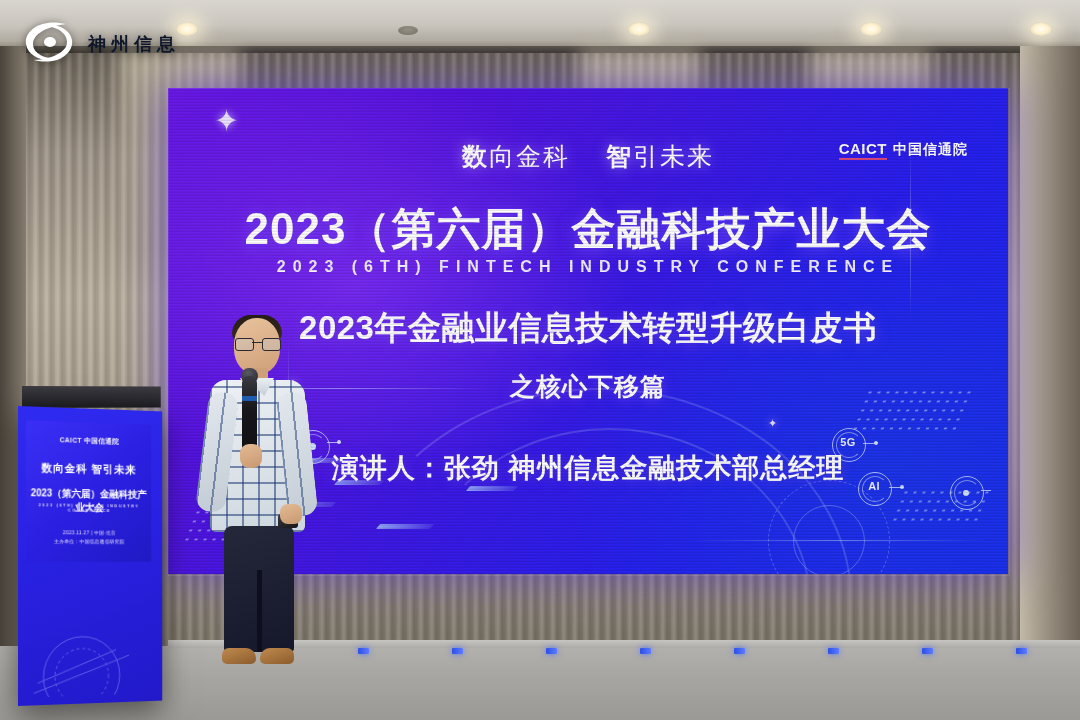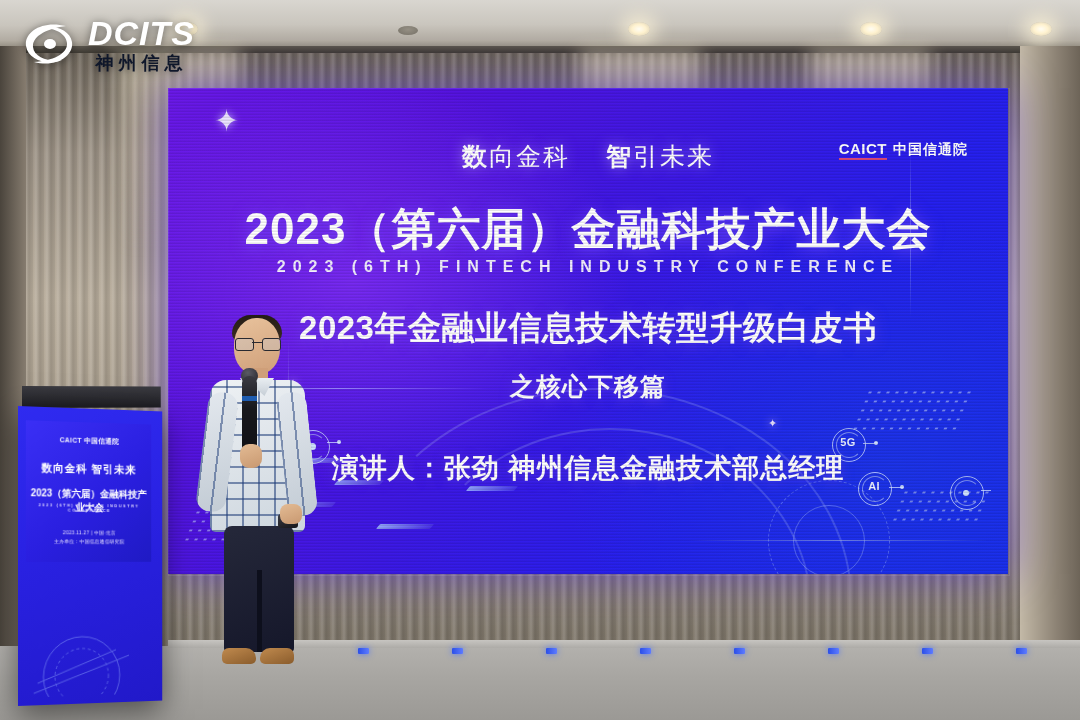--- a/index.html
+++ b/index.html
@@ -349,18 +349,17 @@
     <div class="shoeR"></div>
   </div>
 
   <div class="watermark">
     <svg class="wm-mark" viewBox="0 0 56 52">
       <path d="M44 8 C20 2, 2 14, 4 28 C6 42, 26 48, 40 42 C28 44, 12 40, 11 29 C10 18, 26 10, 44 8 Z" fill="#fff"></path>
       <path d="M12 44 C34 50, 52 38, 50 24 C48 12, 32 6, 18 10 C30 9, 44 14, 45 25 C46 36, 30 43, 12 44 Z" fill="#fff"></path>
       <ellipse cx="28" cy="26" rx="6" ry="5" fill="#fff"></ellipse>
     </svg>
     <div class="wm-text">
-      <span class="wm-en">DCITS</span>
       <span class="wm-cn">神州信息</span>
     </div>
   </div>
 
 </div>
 
 </body></html>

